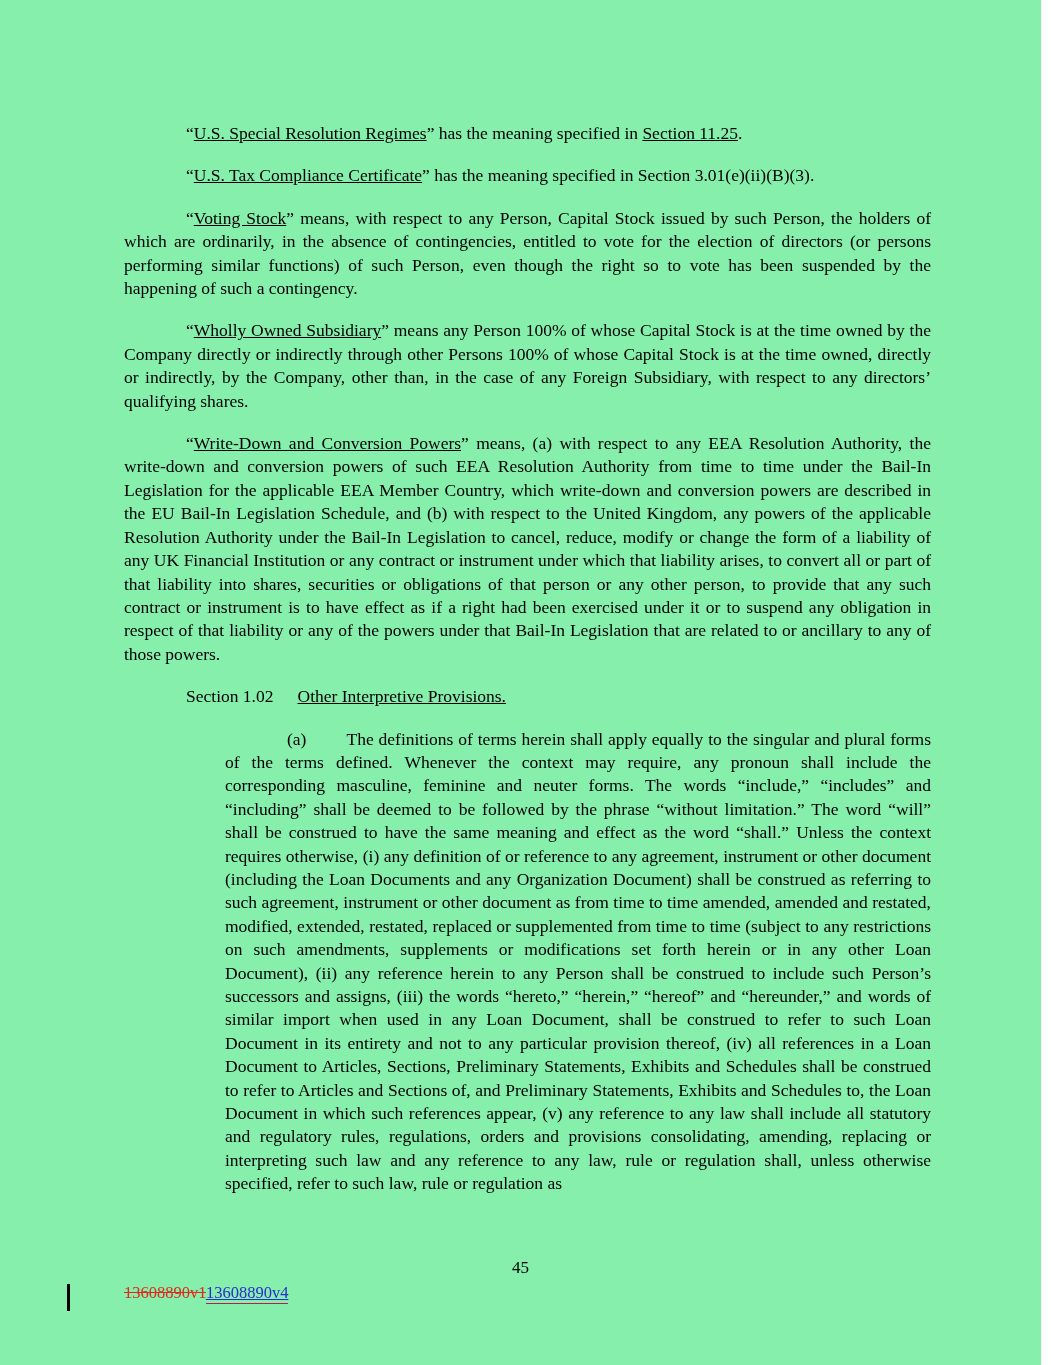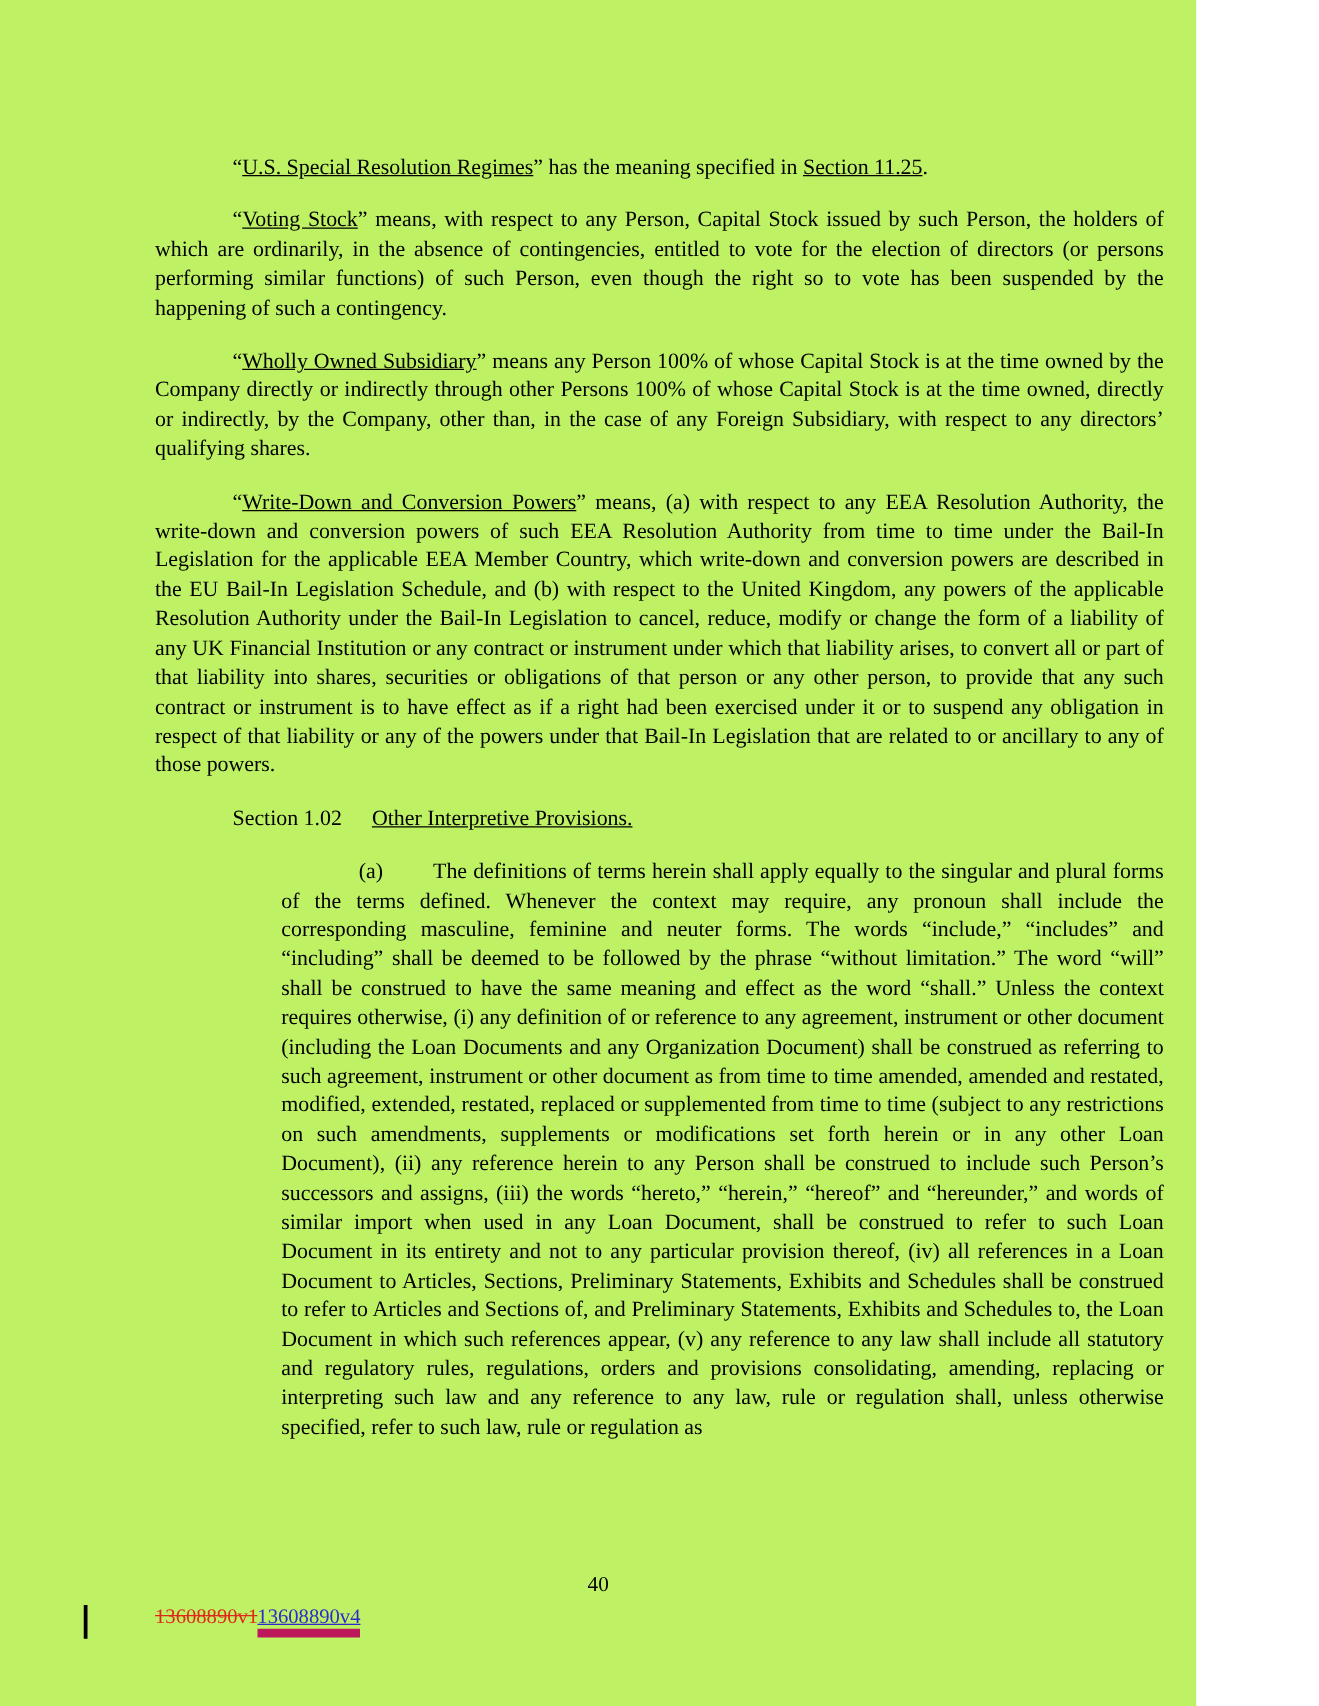--- a/index.html
+++ b/index.html
@@ -2,23 +2,23 @@
 <html><head>
 <meta charset="utf-8">
 <style>
   html, body {
     margin: 0;
     padding: 0;
     background: #ffffff;
   }
   .page {
     position: relative;
-    width: 957px;
+    width: 1041px;
     height: 1365px;
-    background: #bef264;
+    background: #86efac;
     font-family: "Liberation Serif", serif;
     color: #000000;
     overflow: hidden;
   }
   .content {
     position: absolute;
     left: 124px;
     top: 122px;
     width: 807px;
   }
@@ -53,52 +53,53 @@
     font-size: 16.5px;
     white-space: nowrap;
   }
   .deleted {
     color: #e0291d;
     text-decoration: line-through;
   }
   .inserted {
     color: #2b2bd0;
     text-decoration: underline;
-    border-bottom: 7px solid #be185d;
+    border-bottom: 1px solid #be185d;
     padding-bottom: 1px;
   }
   .change-bar {
     position: absolute;
     left: 67px;
     top: 1284px;
     width: 3px;
     height: 27px;
     background: #000000;
   }
 </style>
 </head>
 <body>
 
 <div class="page">
   <div class="content">
 
     <p><span>“</span><span class="u">U.S. Special Resolution Regimes</span><span>” has the meaning specified in </span><span class="u">Section 11.25</span><span>.</span></p>
 
+    <p><span>“</span><span class="u">U.S. Tax Compliance Certificate</span><span>” has the meaning specified in Section 3.01(e)(ii)(B)(3).</span></p>
 
     <p><span>“</span><span class="u">Voting Stock</span><span>” means, with respect to any Person, Capital Stock issued by such Person, the holders of which are ordinarily, in the absence of contingencies, entitled to vote for the election of directors (or persons performing similar functions) of such Person, even though the right so to vote has been suspended by the happening of such a contingency.</span></p>
 
     <p><span>“</span><span class="u">Wholly Owned Subsidiary</span><span>” means any Person 100% of whose Capital Stock is at the time owned by the Company directly or indirectly through other Persons 100% of whose Capital Stock is at the time owned, directly or indirectly, by the Company, other than, in the case of any Foreign Subsidiary, with respect to any directors’ qualifying shares.</span></p>
 
     <p><span>“</span><span class="u">Write-Down and Conversion Powers</span><span>” means, (a) with respect to any EEA Resolution Authority, the write-down and conversion powers of such EEA Resolution Authority from time to time under the Bail-In Legislation for the applicable EEA Member Country, which write-down and conversion powers are described in the EU Bail-In Legislation Schedule, and (b) with respect to the United Kingdom, any powers of the applicable Resolution Authority under the Bail-In Legislation to cancel, reduce, modify or change the form of a liability of any UK Financial Institution or any contract or instrument under which that liability arises, to convert all or part of that liability into shares, securities or obligations of that person or any other person, to provide that any such contract or instrument is to have effect as if a right had been exercised under it or to suspend any obligation in respect of that liability or any of the powers under that Bail-In Legislation that are related to or ancillary to any of those powers.</span></p>
 
     <p class="heading"><span>Section 1.02</span><span class="tab-sm"></span><span class="u">Other Interpretive Provisions.</span></p>
 
 
     <p class="item-a"><span>(a)</span><span class="tab"></span><span>The definitions of terms herein shall apply equally to the singular and plural forms of the terms defined. Whenever the context may require, any pronoun shall include the corresponding masculine, feminine and neuter forms. The words “include,” “includes” and “including” shall be deemed to be followed by the phrase “without limitation.” The word “will” shall be construed to have the same meaning and effect as the word “shall.” Unless the context requires otherwise, (i) any definition of or reference to any agreement, instrument or other document (including the Loan Documents and any Organization Document) shall be construed as referring to such agreement, instrument or other document as from time to time amended, amended and restated, modified, extended, restated, replaced or supplemented from time to time (subject to any restrictions on such amendments, supplements or modifications set forth herein or in any other Loan Document), (ii) any reference herein to any Person shall be construed to include such Person’s successors and assigns, (iii) the words “hereto,” “herein,” “hereof” and “hereunder,” and words of similar import when used in any Loan Document, shall be construed to refer to such Loan Document in its entirety and not to any particular provision thereof, (iv) all references in a Loan Document to Articles, Sections, Preliminary Statements, Exhibits and Schedules shall be construed to refer to Articles and Sections of, and Preliminary Statements, Exhibits and Schedules to, the Loan Document in which such references appear, (v) any reference to any law shall include all statutory and regulatory rules, regulations, orders and provisions consolidating, amending, replacing or interpreting such law and any reference to any law, rule or regulation shall, unless otherwise specified, refer to such law, rule or regulation as</span></p>
 
   </div>
 
-  <div class="page-number">40</div>
+  <div class="page-number">45</div>
 
   <div class="change-bar"></div>
 
   <div class="redline"><span class="deleted">13608890v1</span><span class="inserted">13608890v4</span></div>
 </div>
 
 </body></html>

